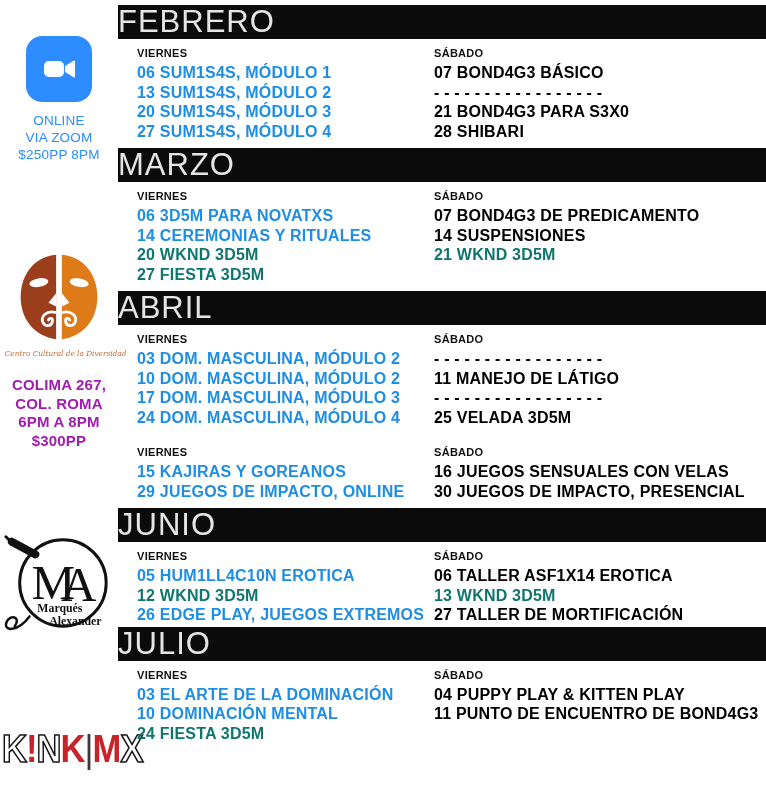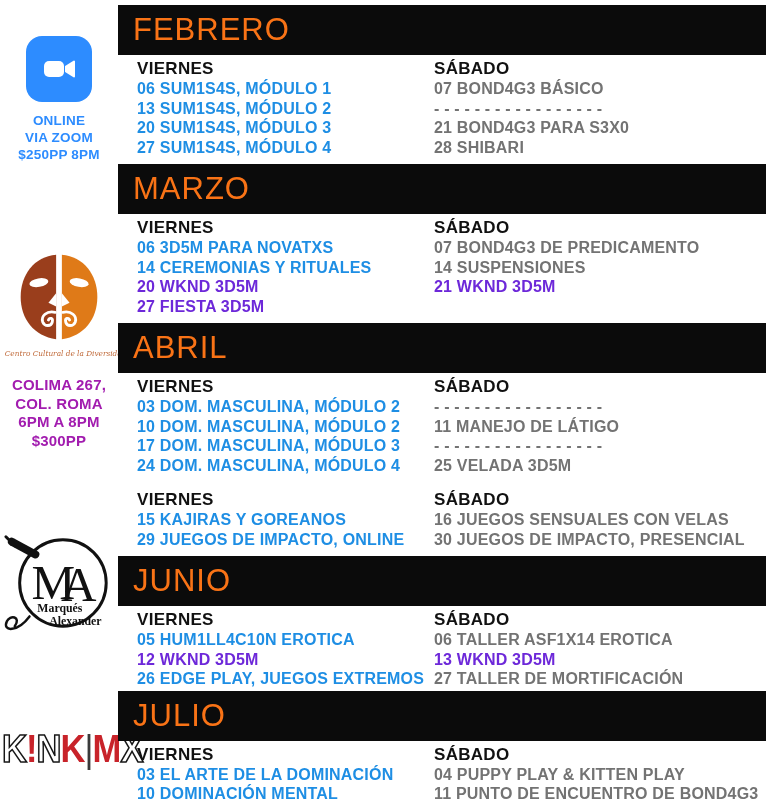--- a/index.html
+++ b/index.html
@@ -8,51 +8,51 @@
     font-family:"Liberation Sans",sans-serif;
     -webkit-font-smoothing:antialiased;
   }
   
   .sidebar{position:absolute;left:0;top:0;width:118px;height:806px;}
   .zoom-block{position:absolute;left:0;top:36px;width:118px;text-align:center;}
   .zoom-icon{
     width:66px;height:66px;margin:0 auto;background:#2d8cff;border-radius:16px;
     display:flex;align-items:center;justify-content:center;
   }
-  .zoom-caption{margin-top:10px;color:#2d8cff;font-weight:bold;font-size:13.5px;line-height:17px;letter-spacing:.2px;}
+  .zoom-caption{margin-top:10px;color:#2d8cff;font-weight:normal;font-size:13.5px;line-height:17px;letter-spacing:.2px;}
   .masks-block{position:absolute;left:0;top:251px;width:118px;text-align:center;}
   .masks-caption{margin-top:2px;font-family:"DejaVu Serif",serif;font-style:italic;font-size:8px;color:#c06a3a;white-space:nowrap;transform:scale(.92);}
   .masks-info{position:absolute;left:0;top:376px;width:118px;text-align:center;color:#a21caf;font-weight:bold;font-size:15px;line-height:18.5px;letter-spacing:.2px;}
   .ma-block{position:absolute;left:0;top:518px;width:118px;}
   .ma-block svg text{font-family:"Liberation Serif",serif;fill:#111;}
   .kink-block{
     position:absolute;left:2px;top:729px;width:116px;
     font-weight:800;font-size:36px;line-height:40px;letter-spacing:-1px;
     transform:scale(.96,1.08);transform-origin:left center;white-space:nowrap;
   }
   .k-outline{color:#ffffff;-webkit-text-stroke:1.5px #161616;text-shadow:0 0 1px #161616;}
   .k-red{color:#c8232a;}
   .k-dark{color:#3a3a3a;font-weight:400;}
   
   .main{position:absolute;left:118px;top:0;width:648px;padding-top:5px;}
   .month{margin-bottom:7px;}
   .month:nth-of-type(3){margin-bottom:11px;}
   .month:nth-of-type(5){margin-bottom:2px;}
   .month-header{
-    height:50px;background:#0b0b0b;color:#f97316;display:flex;align-items:center;
-    padding-left:15px;font-size:31px;font-weight:400;letter-spacing:1px;
+    height:34px;background:#0b0b0b;color:#e5e5e5;display:flex;align-items:center;
+    font-size:31px;font-weight:400;letter-spacing:1px;
   }
   .month-body{display:flex;padding:4px 0 0 19px;}
   .col-viernes{width:297px;flex:0 0 297px;}
   .col-sabado{flex:1;}
-  .day-label{font-size:17px;font-weight:bold;color:#111;height:20px;line-height:20px;letter-spacing:.3px;}
+  .day-label{font-size:11px;font-weight:bold;color:#111;height:20px;line-height:20px;letter-spacing:.3px;}
   .event-row{font-size:16px;font-weight:bold;line-height:19.5px;letter-spacing:.2px;white-space:nowrap;}
   .c-blue{color:#1e8ee4;}
-  .c-orange{color:#737373;}
-  .c-black{color:#6d28d9;}
+  .c-orange{color:#000000;}
+  .c-black{color:#0f766e;}
 </style>
 </head>
 <body>
 
 <div class="sidebar">
 
   <div class="zoom-block">
     <div class="zoom-icon">
       <svg width="44" height="44" viewBox="0 0 44 44" aria-hidden="true">
         <rect x="7" y="14" width="20" height="16" rx="5" fill="#ffffff"></rect>

